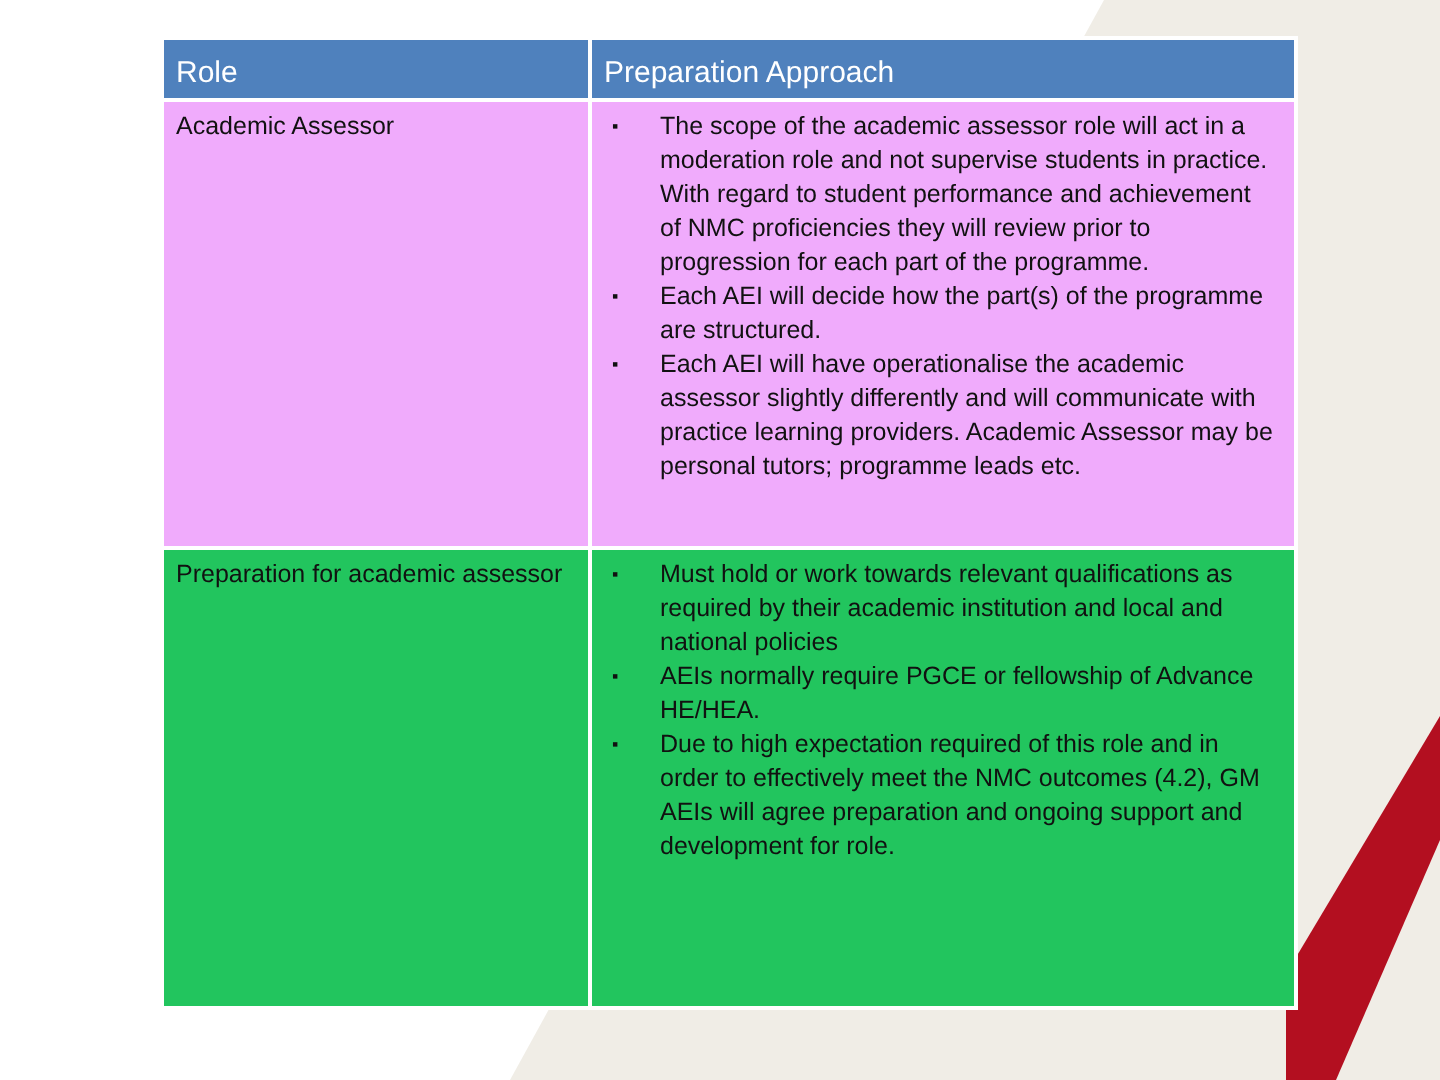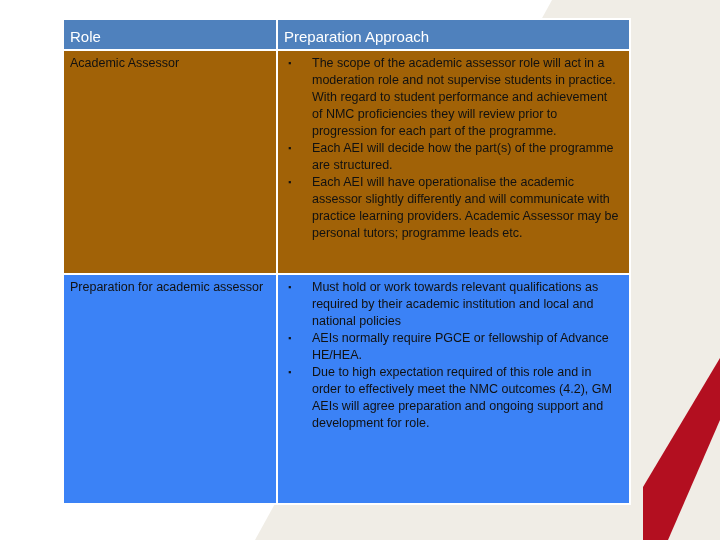--- a/index.html
+++ b/index.html
@@ -18,21 +18,21 @@
       background: #ffffff;
       overflow: hidden;
     }
     .bg-shape {
       position: absolute;
       left: 0; top: 0;
       width: 720px; height: 540px;
     }
     .table-wrap {
       position: absolute;
-      left: 62px;
+      left: 80px;
       top: 18px;
       width: 569px;
       height: 484px;
     }
     table {
       border-collapse: collapse;
       width: 569px;
       height: 484px;
       table-layout: fixed;
     }
@@ -46,22 +46,22 @@
     }
     th {
       background: #4f81bd;
       color: #ffffff;
       font-weight: normal;
       font-size: 15px;
       height: 25px;
       padding: 4px 6px 0 6px;
       vertical-align: middle;
     }
-    tr.row-dark td { background: #a16207; }
-    tr.row-light td { background: #3b82f6; }
+    tr.row-dark td { background: #f0abfc; }
+    tr.row-light td { background: #22c55e; }
     td.role-cell {
       width: 200px;
       padding: 4px 6px;
     }
     td.approach-cell {
       padding: 4px 6px 4px 6px;
     }
     ul.bullets {
       list-style: none;
       margin: 0;

